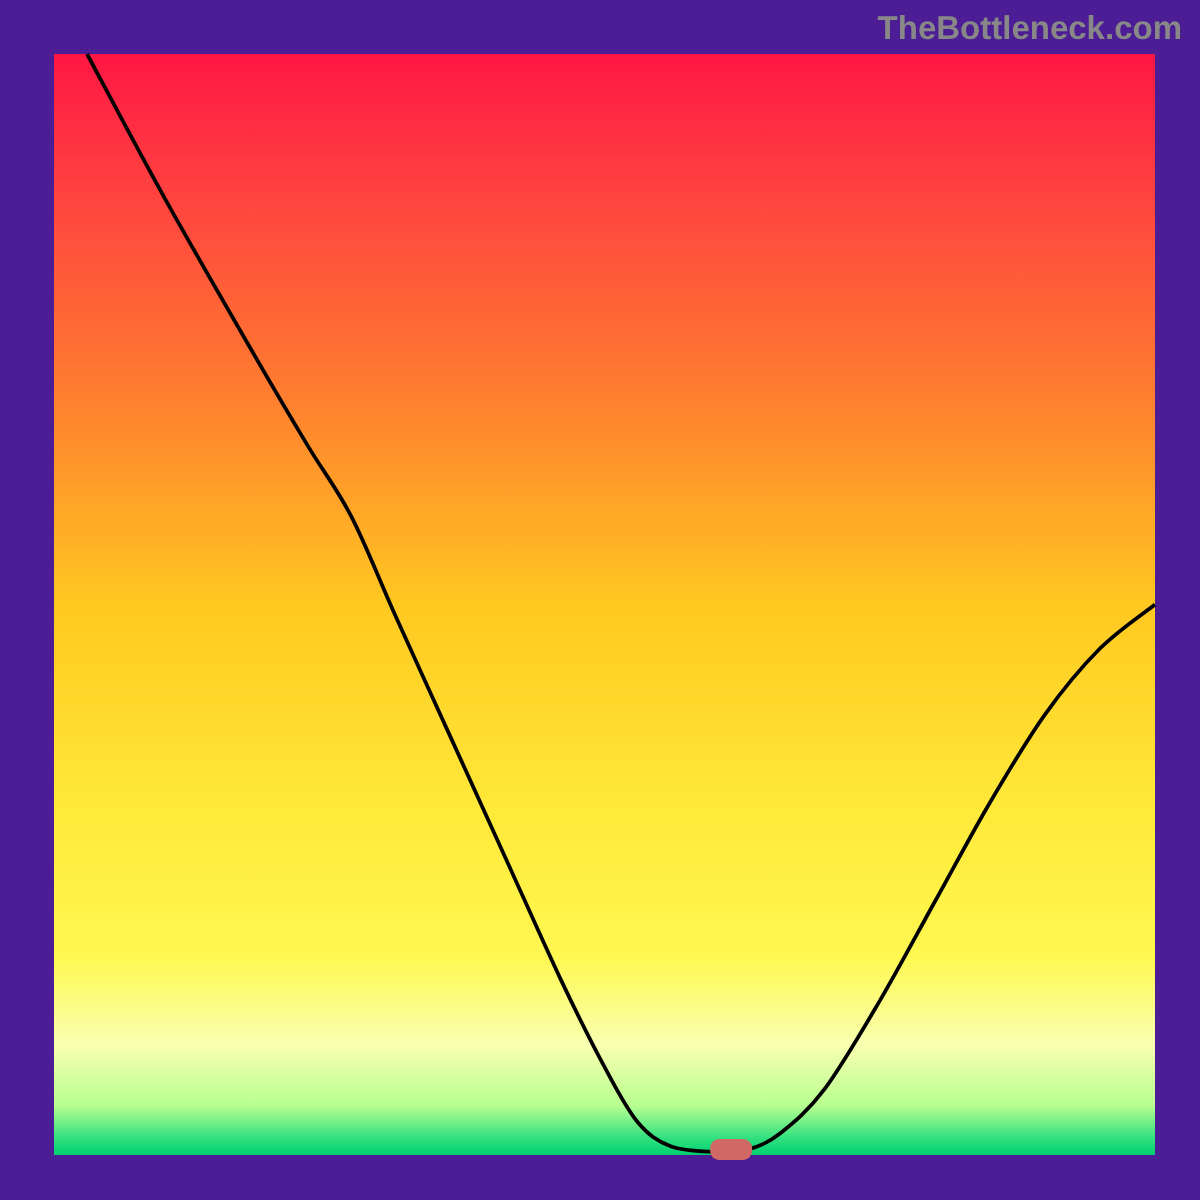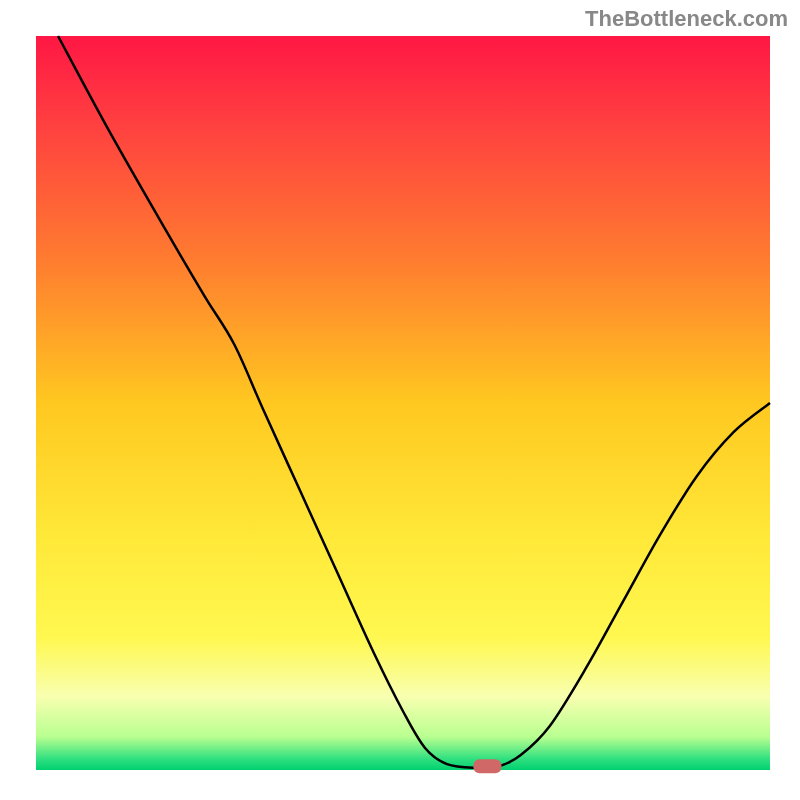--- a/index.html
+++ b/index.html
@@ -7,21 +7,21 @@
     padding: 0;
     background: #000;
     width: 800px;
     height: 800px;
     overflow: hidden;
   }
   .chart-container {
     position: relative;
     width: 800px;
     height: 800px;
-    background: #ffffff;
+    background: #4c1d95;
   }
   .watermark {
     position: absolute;
     top: 6px;
     right: 12px;
     color: #888;
     font-family: Arial, sans-serif;
     font-size: 22px;
     font-weight: bold;
     z-index: 10;

